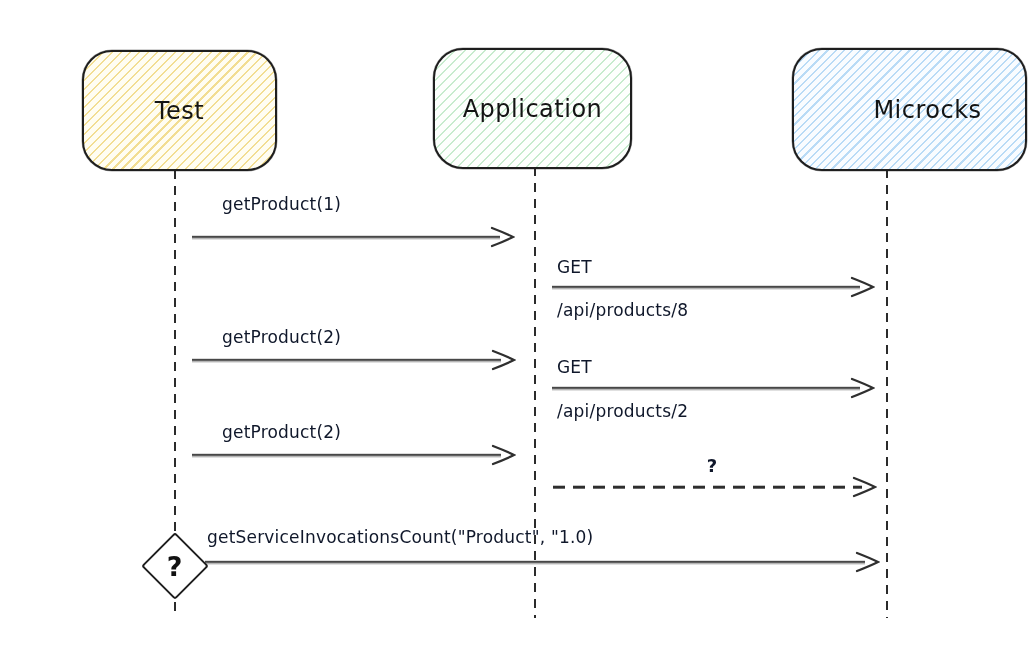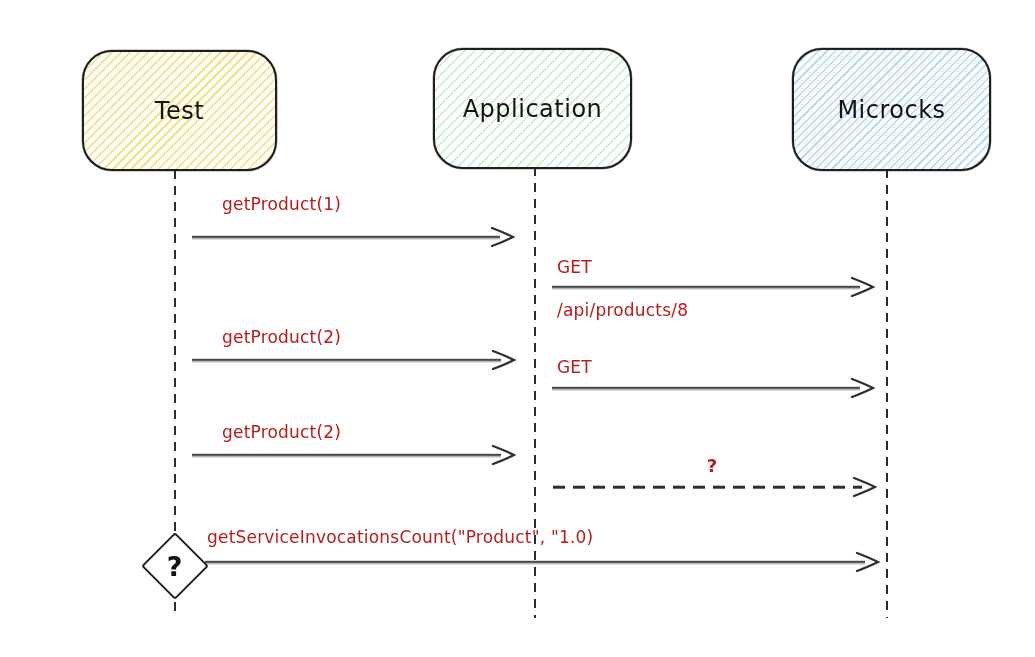--- a/index.html
+++ b/index.html
@@ -15,41 +15,42 @@
   }
   .actor__label{font-size:24px;letter-spacing:.5px;color:#141414;}
   .actor--test{
     background:repeating-linear-gradient(135deg,rgba(240,216,130,.85) 0 1.6px,transparent 1.6px 6.4px),#fffdf2;
   }
   .actor--application{
     background:repeating-linear-gradient(135deg,rgba(170,224,180,.65) 0 1.4px,transparent 1.4px 7px),#fdfffd;
   }
   .actor--microcks{
     background:repeating-linear-gradient(135deg,rgba(158,205,242,.7) 0 1.6px,transparent 1.6px 5.8px),#f9fcff;
+    padding-left:36px;
   }
   
   .lifeline{
     position:absolute;width:2px;z-index:1;
     background:repeating-linear-gradient(to bottom,#2b2b2b 0 9px,transparent 9px 16px);
   }
   
   .arrow{position:absolute;height:26px;z-index:2;}
   .arrow .shaft{
     position:absolute;left:0;right:15px;top:50%;transform:translateY(-50%);
     height:2.4px;background:#474747;box-shadow:0 1.6px 0 rgba(90,90,90,.45);
   }
   .arrow--dashed .shaft{
     background:repeating-linear-gradient(to right,#2e2e2e 0 12px,transparent 12px 20px);
     box-shadow:none;height:2.6px;
   }
   .arrow .head{position:absolute;right:0;top:50%;transform:translateY(-50%);}
   
   .msg-label{
     position:absolute;white-space:nowrap;font-size:17px;line-height:22px;
-    color:#b91c1c;z-index:4;letter-spacing:.2px;
+    color:#0f172a;z-index:4;letter-spacing:.2px;
   }
   .msg-label--q{font-weight:bold;font-size:18px;width:24px;text-align:center;}
   
   .decision{
     position:absolute;width:44px;height:44px;background:#ffffff;
     border:2.2px solid #1e1e1e;transform:rotate(45deg);border-radius:3px;
     display:flex;align-items:center;justify-content:center;z-index:5;
   }
   .decision__mark{
     transform:rotate(-45deg);font-weight:bold;font-size:27px;color:#111;
@@ -100,20 +101,21 @@
     </svg>
   </div>
 
   <span class="msg-label" style="left:557px;top:356px">GET</span>
   <div class="arrow" style="left:552px;top:375px;width:323px">
     <div class="shaft"></div>
     <svg class="head" width="26" height="26" viewBox="0 0 26 26">
       <path d="M3 4 Q16 9 24 13 Q16 17 3 22" fill="none" stroke="#2f2f2f" stroke-width="2.2" stroke-linecap="round"></path>
     </svg>
   </div>
+  <span class="msg-label" style="left:557px;top:400px">/api/products/2</span>
 
   <span class="msg-label" style="left:222px;top:421px">getProduct(2)</span>
   <div class="arrow" style="left:192px;top:442px;width:324px">
     <div class="shaft"></div>
     <svg class="head" width="26" height="26" viewBox="0 0 26 26">
       <path d="M3 4 Q16 9 24 13 Q16 17 3 22" fill="none" stroke="#2f2f2f" stroke-width="2.2" stroke-linecap="round"></path>
     </svg>
   </div>
 
   <span class="msg-label msg-label--q" style="left:700px;top:455px">?</span>

